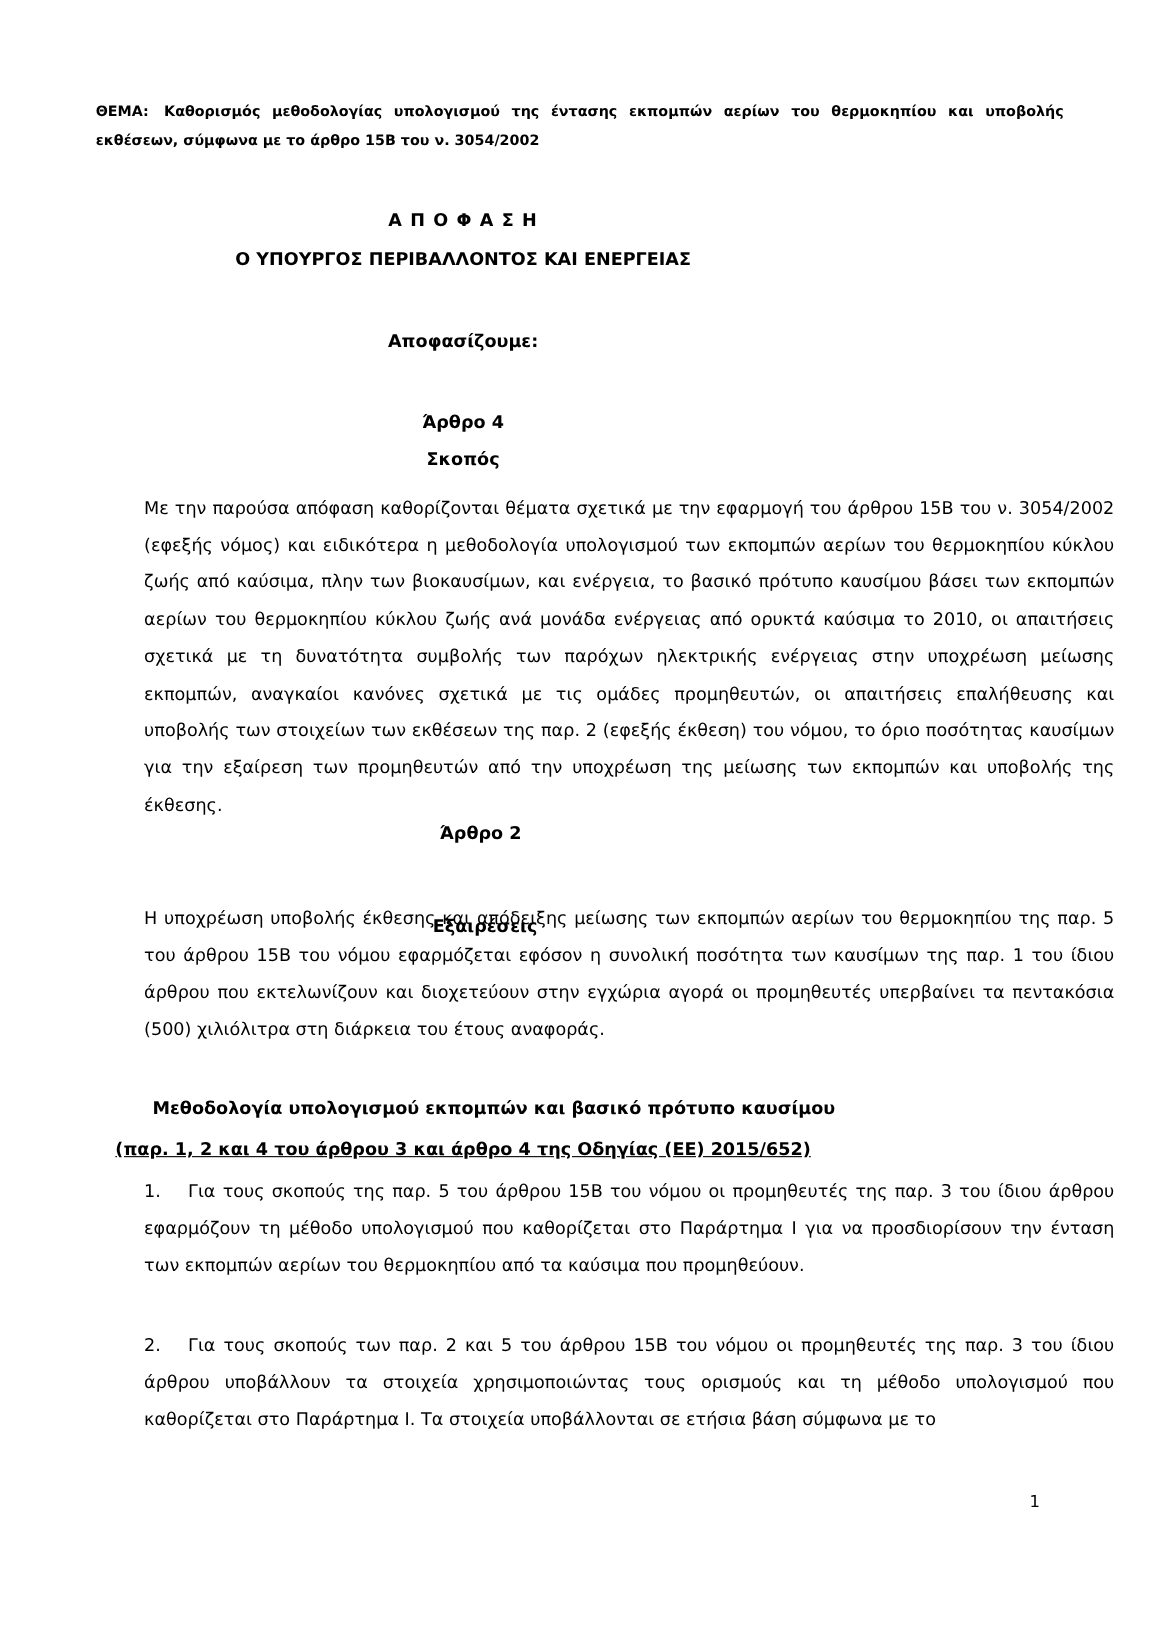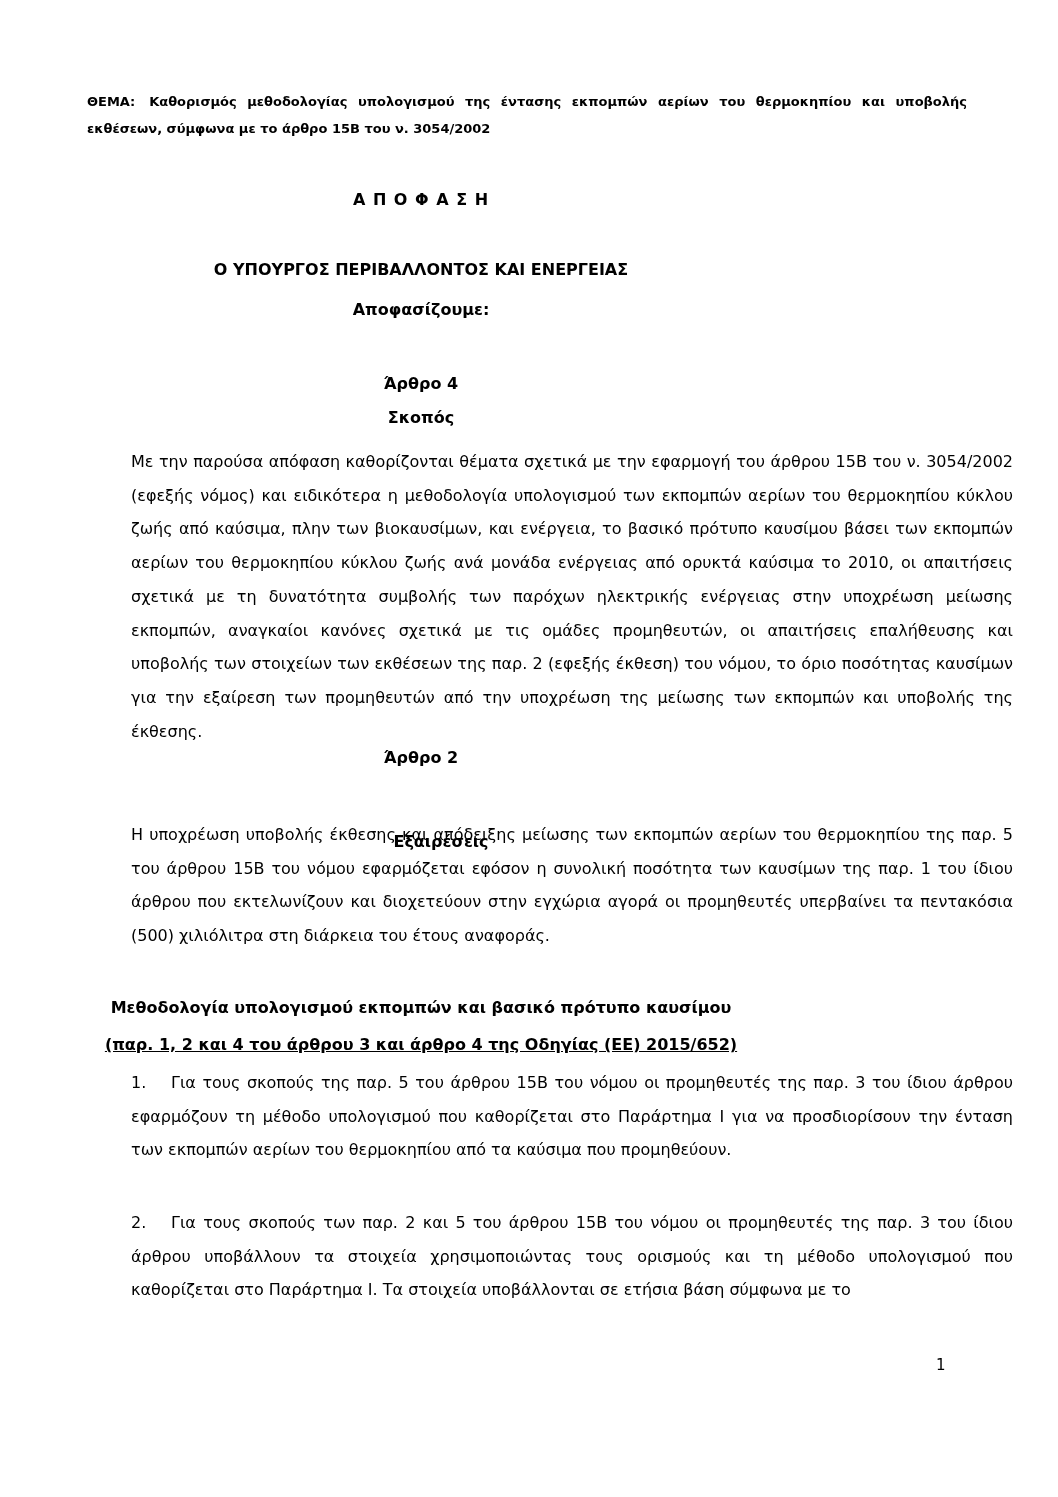--- a/index.html
+++ b/index.html
@@ -18,32 +18,32 @@
 </head>
 <body>
 
 <div class="page">
 
   <div class="subject">
     <span class="lbl">ΘΕΜΑ:</span><span>Καθορισμός μεθοδολογίας υπολογισμού της έντασης εκπομπών αερίων του θερμοκηπίου και υποβολής εκθέσεων, σύμφωνα με το άρθρο 15Β του ν. 3054/2002</span>
   </div>
 
   <div class="center" style="top:190px; letter-spacing:1px;">Α Π Ο Φ Α Σ Η</div>
-  <div class="center" style="top:226px;margin-top:34px;">Ο ΥΠΟΥΡΓΟΣ ΠΕΡΙΒΑΛΛΟΝΤΟΣ ΚΑΙ ΕΝΕΡΓΕΙΑΣ</div>
+  <div class="center" style="top:226px;">Ο ΥΠΟΥΡΓΟΣ ΠΕΡΙΒΑΛΛΟΝΤΟΣ ΚΑΙ ΕΝΕΡΓΕΙΑΣ</div>
   <div class="center" style="top:300px;">Αποφασίζουμε:</div>
 
   <div class="center" style="top:374px;">Άρθρο 4</div>
   <div class="center" style="top:408px;">Σκοπός</div>
   <div class="para" style="top:445px;">Με την παρούσα απόφαση καθορίζονται θέματα σχετικά με την εφαρμογή του άρθρου 15Β του ν. 3054/2002 (εφεξής νόμος) και ειδικότερα η μεθοδολογία υπολογισμού των εκπομπών αερίων του θερμοκηπίου κύκλου ζωής από καύσιμα, πλην των βιοκαυσίμων, και ενέργεια, το βασικό πρότυπο καυσίμου βάσει των εκπομπών αερίων του θερμοκηπίου κύκλου ζωής ανά μονάδα ενέργειας από ορυκτά καύσιμα το 2010, οι απαιτήσεις σχετικά με τη δυνατότητα συμβολής των παρόχων ηλεκτρικής ενέργειας στην υποχρέωση μείωσης εκπομπών, αναγκαίοι κανόνες σχετικά με τις ομάδες προμηθευτών, οι απαιτήσεις επαλήθευσης και υποβολής των στοιχείων των εκθέσεων της παρ. 2 (εφεξής έκθεση) του νόμου, το όριο ποσότητας καυσίμων για την εξαίρεση των προμηθευτών από την υποχρέωση της μείωσης των εκπομπών και υποβολής της έκθεσης.</div>
 
-  <div class="center" style="top:748px;">Άρθρο 2</div>
+  <div class="center" style="top:748px;padding-left:16px;">Άρθρο 2</div>
   <div class="center" style="top:832px;margin-left:20px;">Εξαιρέσεις</div>
   <div class="para" style="top:818px;">Η υποχρέωση υποβολής έκθεσης και απόδειξης μείωσης των εκπομπών αερίων του θερμοκηπίου της παρ. 5 του άρθρου 15Β του νόμου εφαρμόζεται εφόσον η συνολική ποσότητα των καυσίμων της παρ. 1 του ίδιου άρθρου που εκτελωνίζουν και διοχετεύουν στην εγχώρια αγορά οι προμηθευτές υπερβαίνει τα πεντακόσια (500) χιλιόλιτρα στη διάρκεια του έτους αναφοράς.</div>
 
-  <div class="center" style="top:998px;">Μεθοδολογία υπολογισμού εκπομπών και βασικό πρότυπο καυσίμου</div>
+  <div class="center" style="top:998px;margin-left:28px;">Μεθοδολογία υπολογισμού εκπομπών και βασικό πρότυπο καυσίμου</div>
   <div class="center" style="top:1035px;text-decoration:underline;">(παρ. 1, 2 και 4 του άρθρου 3 και άρθρο 4 της Οδηγίας (ΕΕ) 2015/652)</div>
 
   <div class="para" style="top:1066px;">
     <span class="num">1.</span><span>Για τους σκοπούς της παρ. 5 του άρθρου 15Β του νόμου οι προμηθευτές της παρ. 3 του ίδιου άρθρου εφαρμόζουν τη μέθοδο υπολογισμού που καθορίζεται στο Παράρτημα Ι για να προσδιορίσουν την ένταση των εκπομπών αερίων του θερμοκηπίου από τα καύσιμα που προμηθεύουν.</span>
   </div>
   <div class="para" style="top:1206px;">
     <span class="num">2.</span><span>Για τους σκοπούς των παρ. 2 και 5 του άρθρου 15Β του νόμου οι προμηθευτές της παρ. 3 του ίδιου άρθρου υποβάλλουν τα στοιχεία χρησιμοποιώντας τους ορισμούς και τη μέθοδο υπολογισμού που καθορίζεται στο Παράρτημα Ι. Τα στοιχεία υποβάλλονται σε ετήσια βάση σύμφωνα με το</span>
   </div>
 
   <div class="pagenum">1</div>

